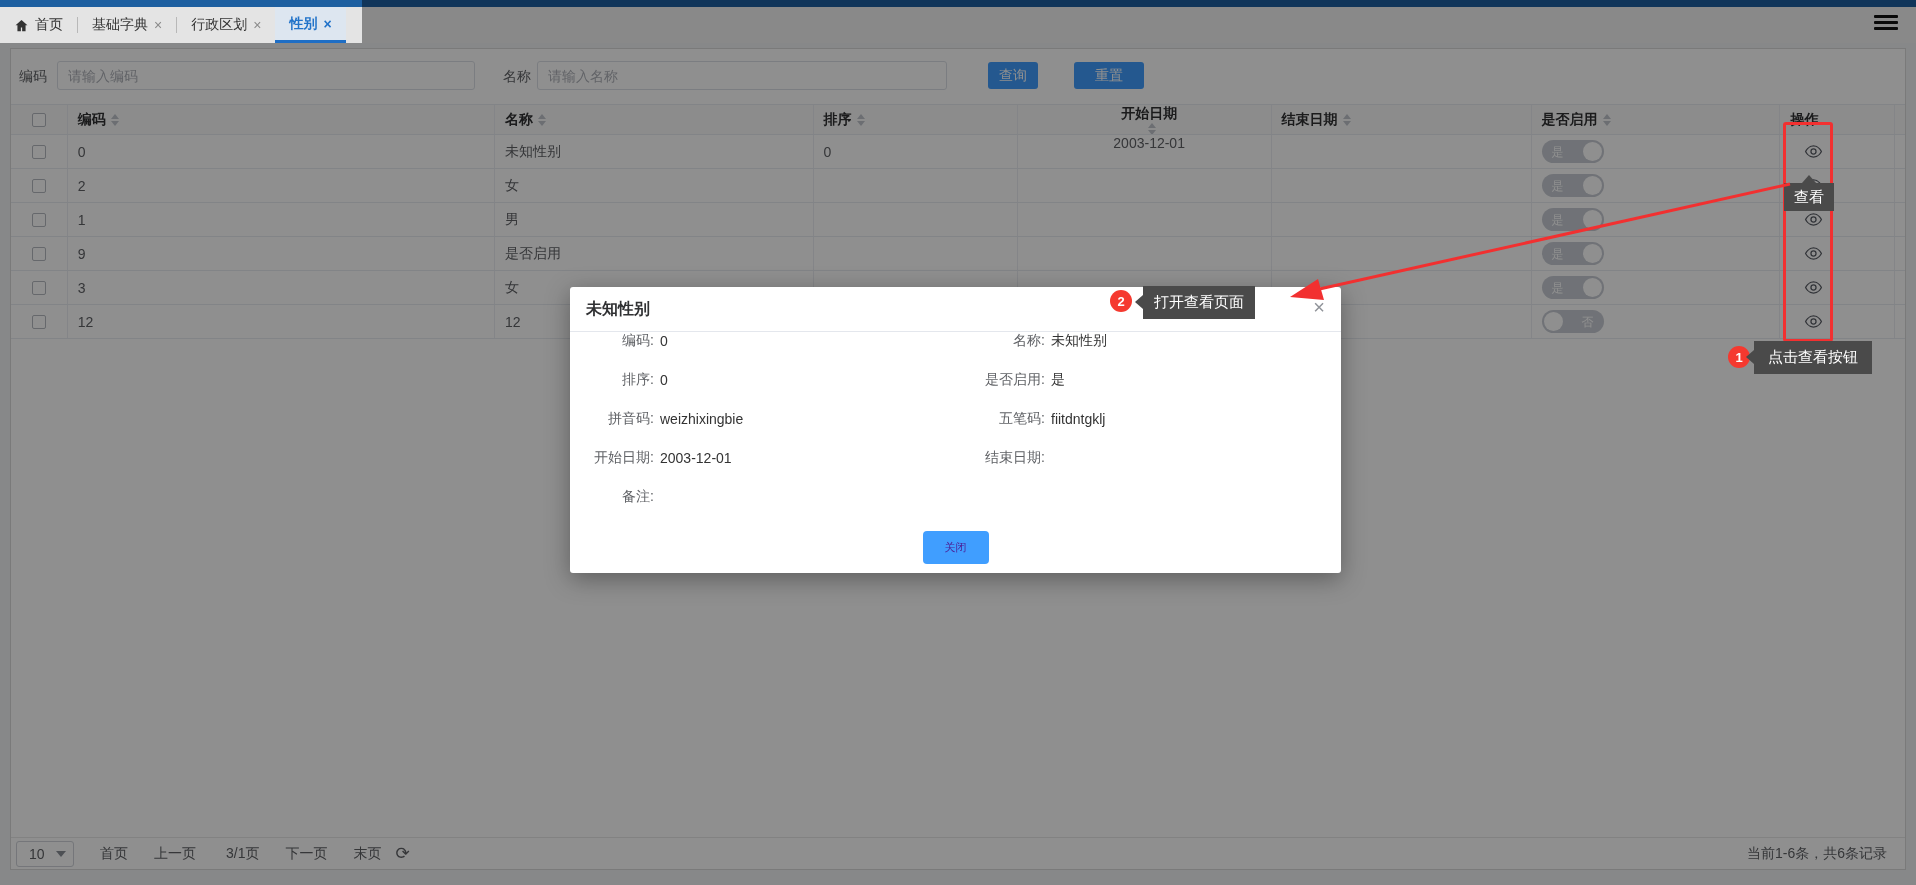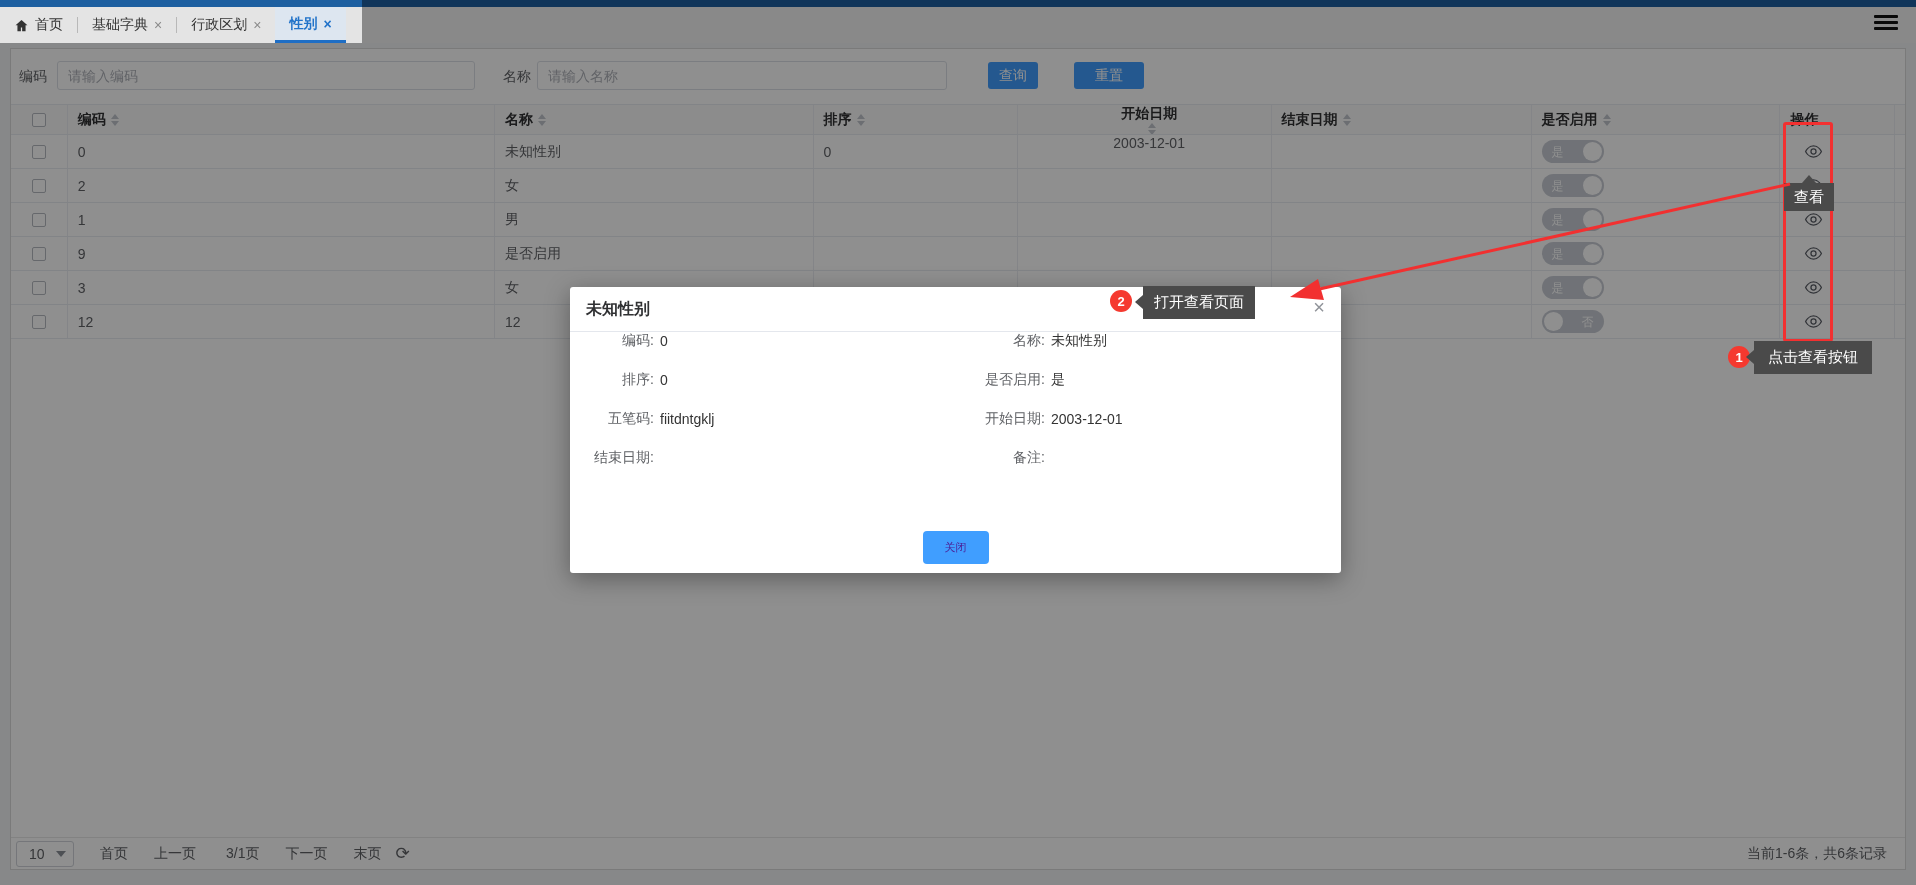--- a/index.html
+++ b/index.html
@@ -406,20 +406,24 @@
   </div>
       <div class="mfield">
     <span class="flabel">排序:</span>
     <span class="fvalue">0</span>
   </div>
       <div class="mfield">
     <span class="flabel">是否启用:</span>
     <span class="fvalue">是</span>
   </div>
       <div class="mfield">
+    <span class="flabel">拼音码:</span>
+    <span class="fvalue">weizhixingbie</span>
+  </div>
+      <div class="mfield">
     <span class="flabel">五笔码:</span>
     <span class="fvalue">fiitdntgklj</span>
   </div>
       <div class="mfield">
     <span class="flabel">开始日期:</span>
     <span class="fvalue">2003-12-01</span>
   </div>
       <div class="mfield">
     <span class="flabel">结束日期:</span>
     <span class="fvalue"></span>

